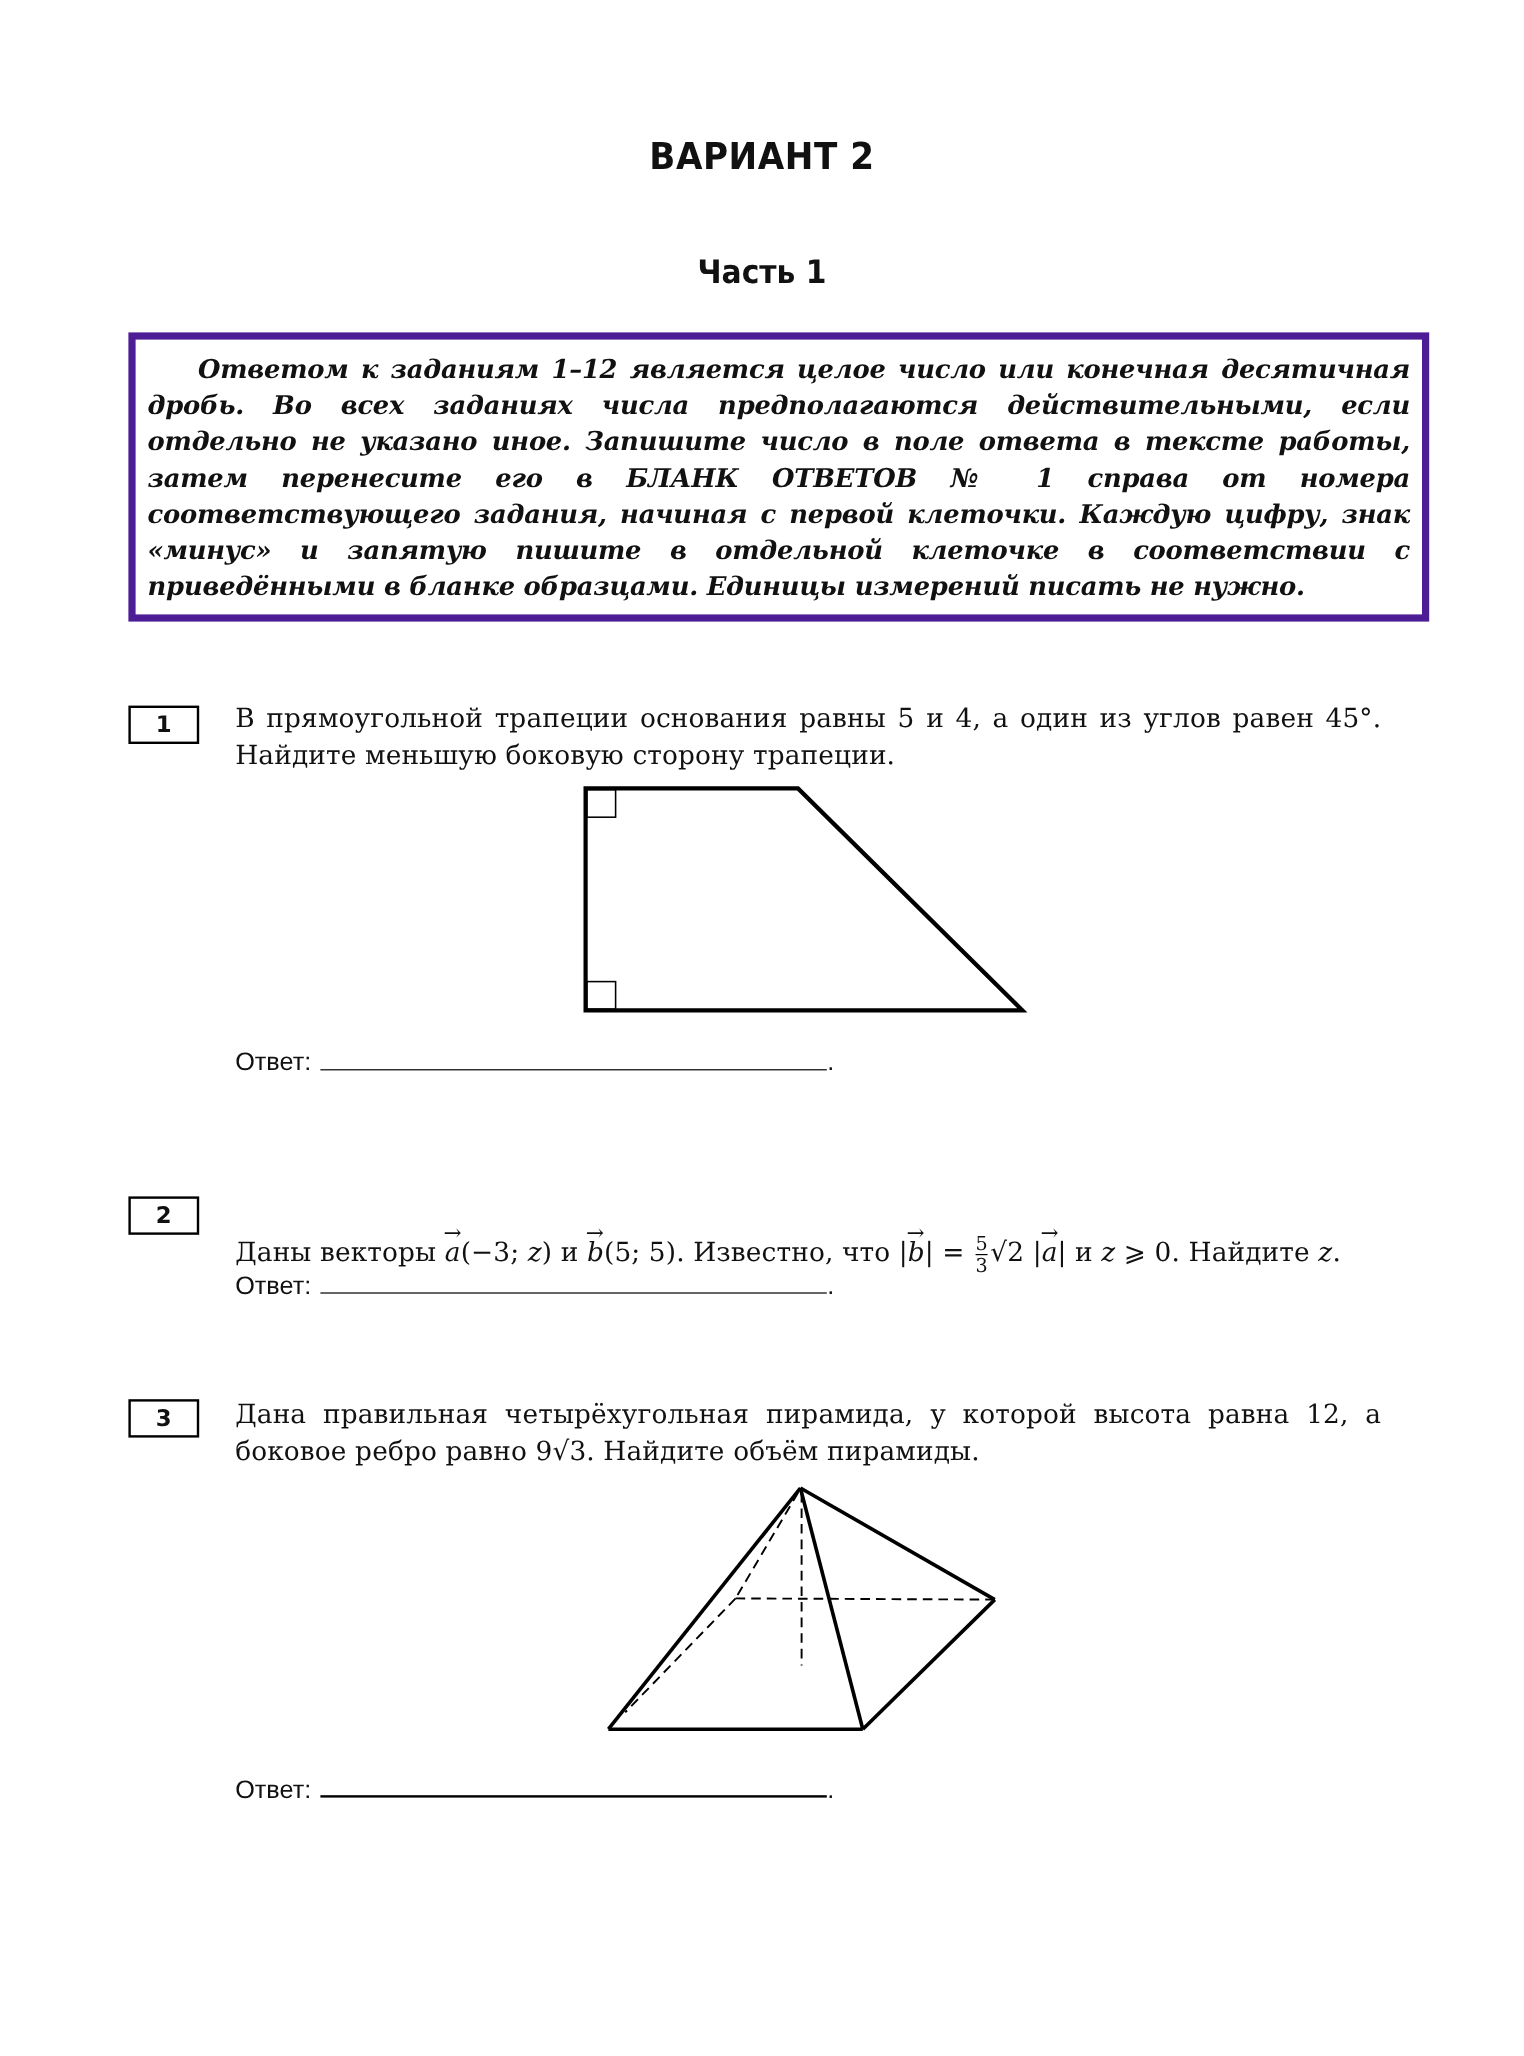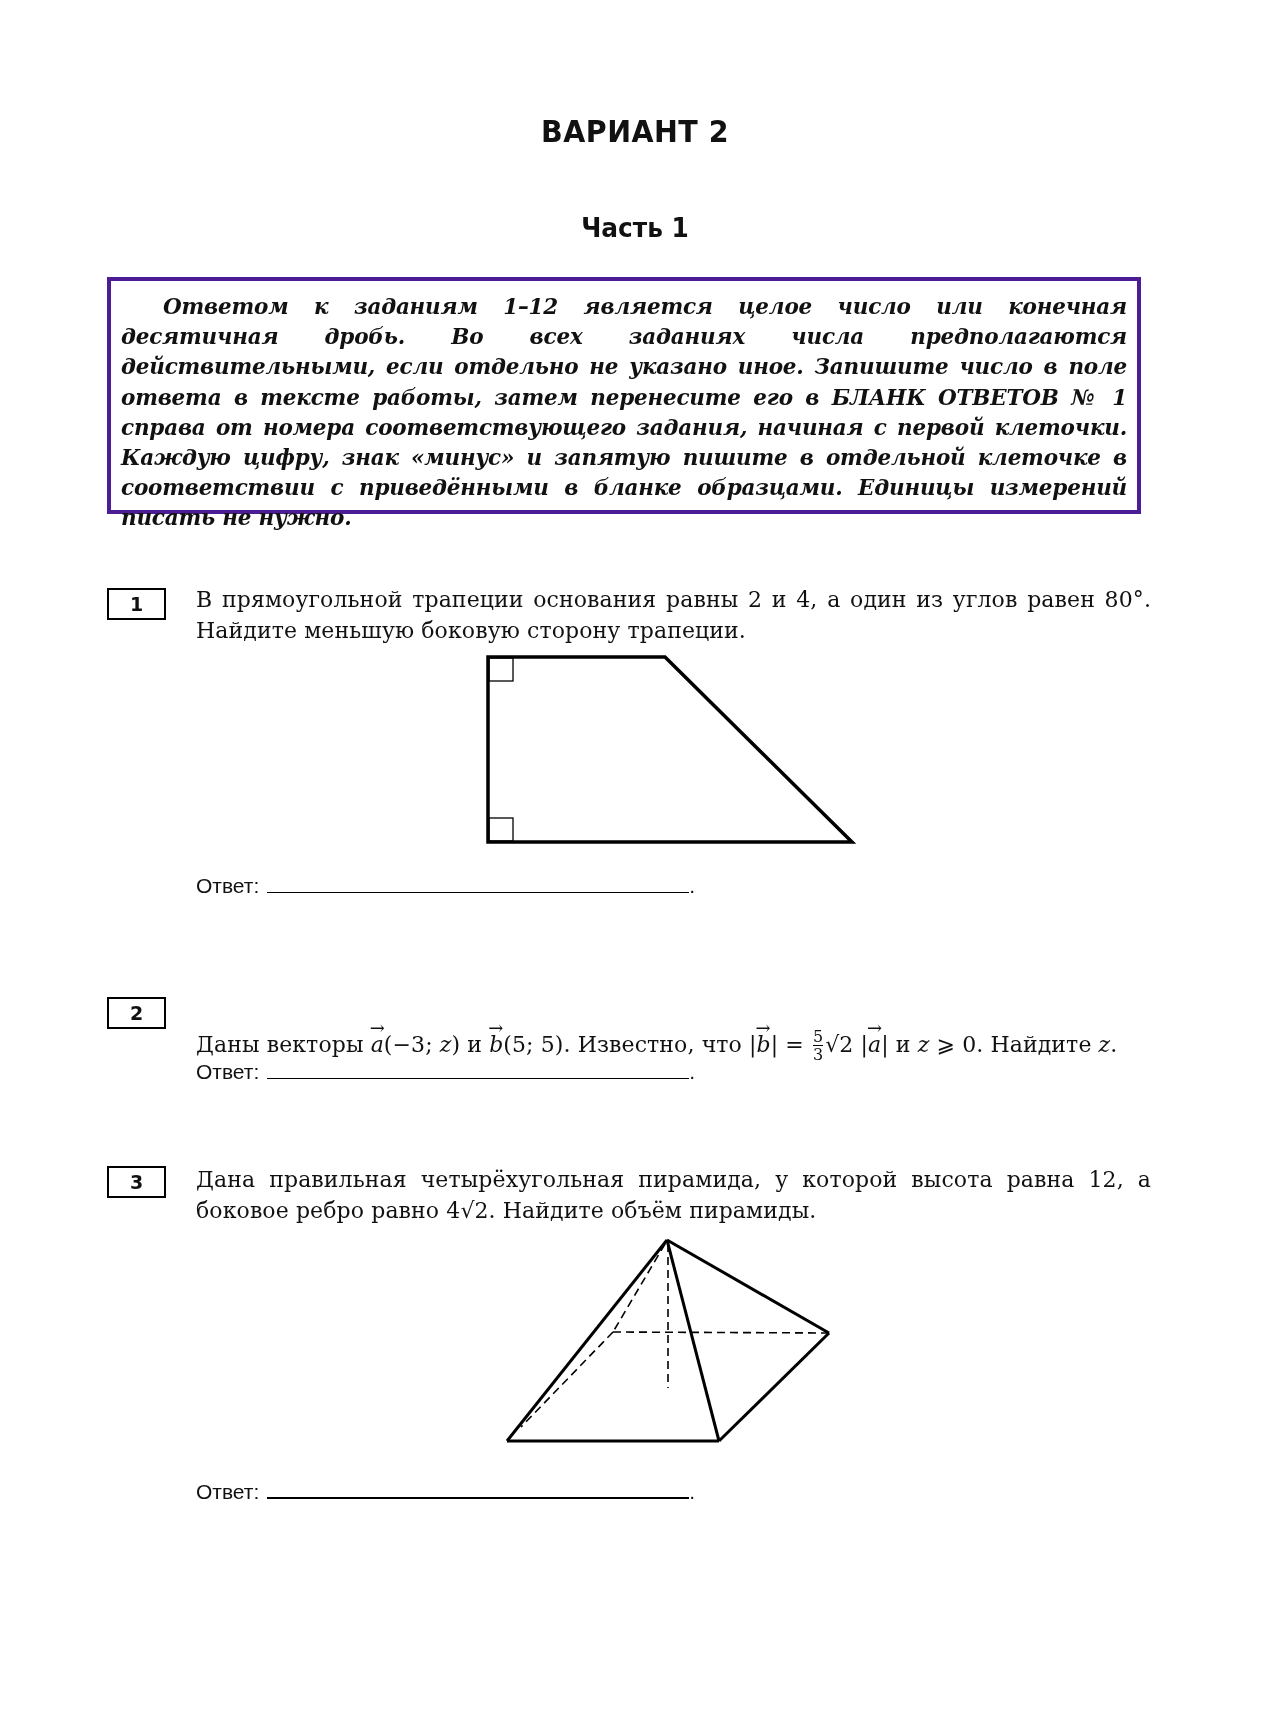--- a/index.html
+++ b/index.html
@@ -10,21 +10,21 @@
     font-family: "DejaVu Sans", sans-serif; font-weight: bold; font-size: 31px; letter-spacing: 0.5px;
     transform: scaleX(0.92);
   }
   .subtitle {
     left: 0; width: 1270px; top: 212px; text-align: center;
     font-family: "DejaVu Sans", sans-serif; font-weight: bold; font-size: 27px;
     transform: scaleX(0.92);
   }
   .instr-box {
     left: 107px; top: 277px; width: 1026px; height: 229px;
-    border: 4px solid #4c1d95; box-sizing: content-box;
+    border: 6px solid #4c1d95; box-sizing: content-box; padding-left: 46px;
   }
   .instr-text {
     position: absolute; left: 10px; right: 10px; top: 11px;
     font-family: "DejaVu Serif", serif; font-style: italic; font-weight: bold;
     font-size: 21.5px; line-height: 30.2px; text-align: justify;
     text-indent: 42px; letter-spacing: -0.2px;
   }
   .num-box {
     width: 55px; height: 28px; border: 2px solid #000;
     font-family: "DejaVu Sans", sans-serif; font-weight: bold; font-size: 19px;
@@ -58,21 +58,21 @@
 <body>
 
 <div class="abs title">ВАРИАНТ 2</div>
 <div class="abs subtitle">Часть 1</div>
 
 <div class="abs instr-box">
   <div class="instr-text">Ответом к заданиям 1–12 является целое число или конечная десятичная дробь. Во всех заданиях числа предполагаются действительными, если отдельно не указано иное. Запишите число в поле ответа в тексте работы, затем перенесите его в БЛАНК ОТВЕТОВ № 1 справа от номера соответствующего задания, начиная с первой клеточки. Каждую цифру, знак «минус» и запятую пишите в отдельной клеточке в соответствии с приведёнными в бланке образцами. Единицы измерений писать не нужно.</div>
 </div>
 
 <div class="abs num-box" style="left:107px; top:588px;">1</div>
-<div class="abs task-text" style="top:584px;">В прямоугольной трапеции основания равны 2 и 4, а один из углов равен 80°. Найдите меньшую боковую сторону трапеции.</div>
+<div class="abs task-text" style="top:584px;">В прямоугольной трапеции основания равны 5 и 4, а один из углов равен 45°. Найдите меньшую боковую сторону трапеции.</div>
 
 <svg width="1270" height="1713">
   <g>
     <polygon points="488,657 665,657 852,842 488,842" fill="none" stroke="#000" stroke-width="3.5" stroke-linejoin="miter"></polygon>
     <rect x="489" y="658" width="24" height="23" fill="none" stroke="#000" stroke-width="1.3"></rect>
     <rect x="489" y="818" width="24" height="23" fill="none" stroke="#000" stroke-width="1.3"></rect>
   </g>
 
   <g>
 
@@ -96,17 +96,17 @@
 <div class="abs num-box" style="left:107px; top:997px;">2</div>
 <div class="abs task-text" style="top:1028px; white-space:nowrap;">
   <span>Даны векторы </span><span class="vec">a</span><span>(−3; </span><span class="ital">z</span><span>) и </span><span class="vec">b</span><span>(5; 5). Известно, что |</span><span class="vec">b</span><span>| = </span><span class="frac"><span>5</span><span class="den">3</span></span><span>√2 |</span><span class="vec">a</span><span>| и </span><span class="ital">z</span><span> ⩾ 0. Найдите </span><span class="ital">z</span><span>.</span>
 </div>
 
 <div class="abs answer" style="top:1058px;">
   <span>Ответ:</span><span class="line"></span><span>.</span>
 </div>
 
 <div class="abs num-box" style="left:107px; top:1166px;">3</div>
-<div class="abs task-text" style="top:1164px;">Дана правильная четырёхугольная пирамида, у которой высота равна 12, а боковое ребро равно 4√2. Найдите объём пирамиды.</div>
+<div class="abs task-text" style="top:1164px;">Дана правильная четырёхугольная пирамида, у которой высота равна 12, а боковое ребро равно 9√3. Найдите объём пирамиды.</div>
 
 <div class="abs answer" style="top:1478px;">
   <span>Ответ:</span><span class="line bold"></span><span>.</span>
 </div>
 
 </body></html>

